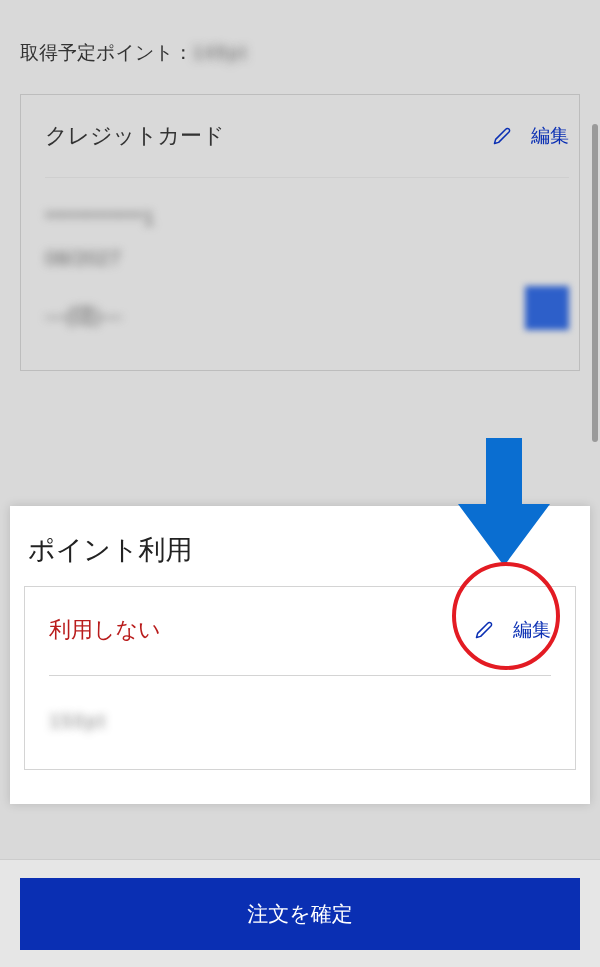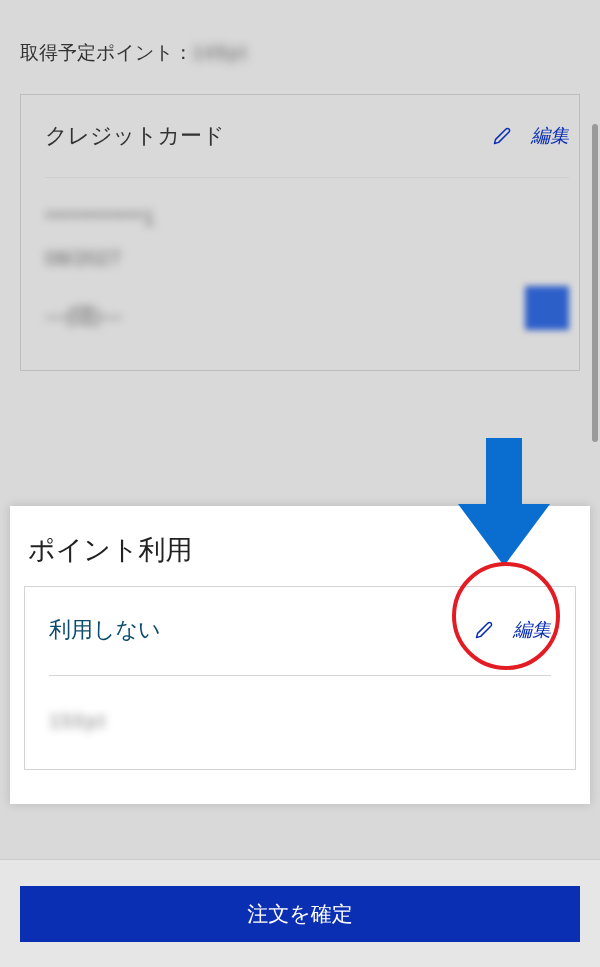--- a/index.html
+++ b/index.html
@@ -72,21 +72,20 @@
       font-size: 22px;
       color: #333;
     }
     .edit-link {
       display: flex;
       align-items: center;
       gap: 20px;
       color: #0a2fb3;
       font-size: 19px;
       cursor: pointer;
-      font-style: italic;
     }
     .pencil-icon svg {
       width: 18px;
       height: 18px;
       display: block;
     }
     .card-body {
       margin-top: 28px;
     }
     .card-line {
@@ -134,21 +133,21 @@
     }
     .points-header {
       display: flex;
       justify-content: space-between;
       align-items: center;
       padding-bottom: 30px;
       border-bottom: 1px solid #d4d4d4;
     }
     .points-status {
       font-size: 22px;
-      color: #0c4a6e;
+      color: #b91c1c;
     }
     .points-available-row {
       margin-top: 34px;
       font-size: 20px;
       color: #808080;
       display: flex;
       align-items: center;
     }
     .points-available-row .blurred {
       text-shadow: 0 0 9px rgba(150,150,150,0.85);
@@ -163,21 +162,21 @@
       height: 108px;
       background: #e6e6e6;
       border-top: 1px solid #ccc;
       display: flex;
       align-items: center;
       justify-content: center;
       padding: 0 20px;
     }
     .confirm-btn {
       width: 100%;
-      height: 56px;
+      height: 72px;
       background: #0a2fb3;
       color: #fff;
       font-size: 21px;
       display: flex;
       align-items: center;
       justify-content: center;
       cursor: pointer;
       border: none;
     }
 

